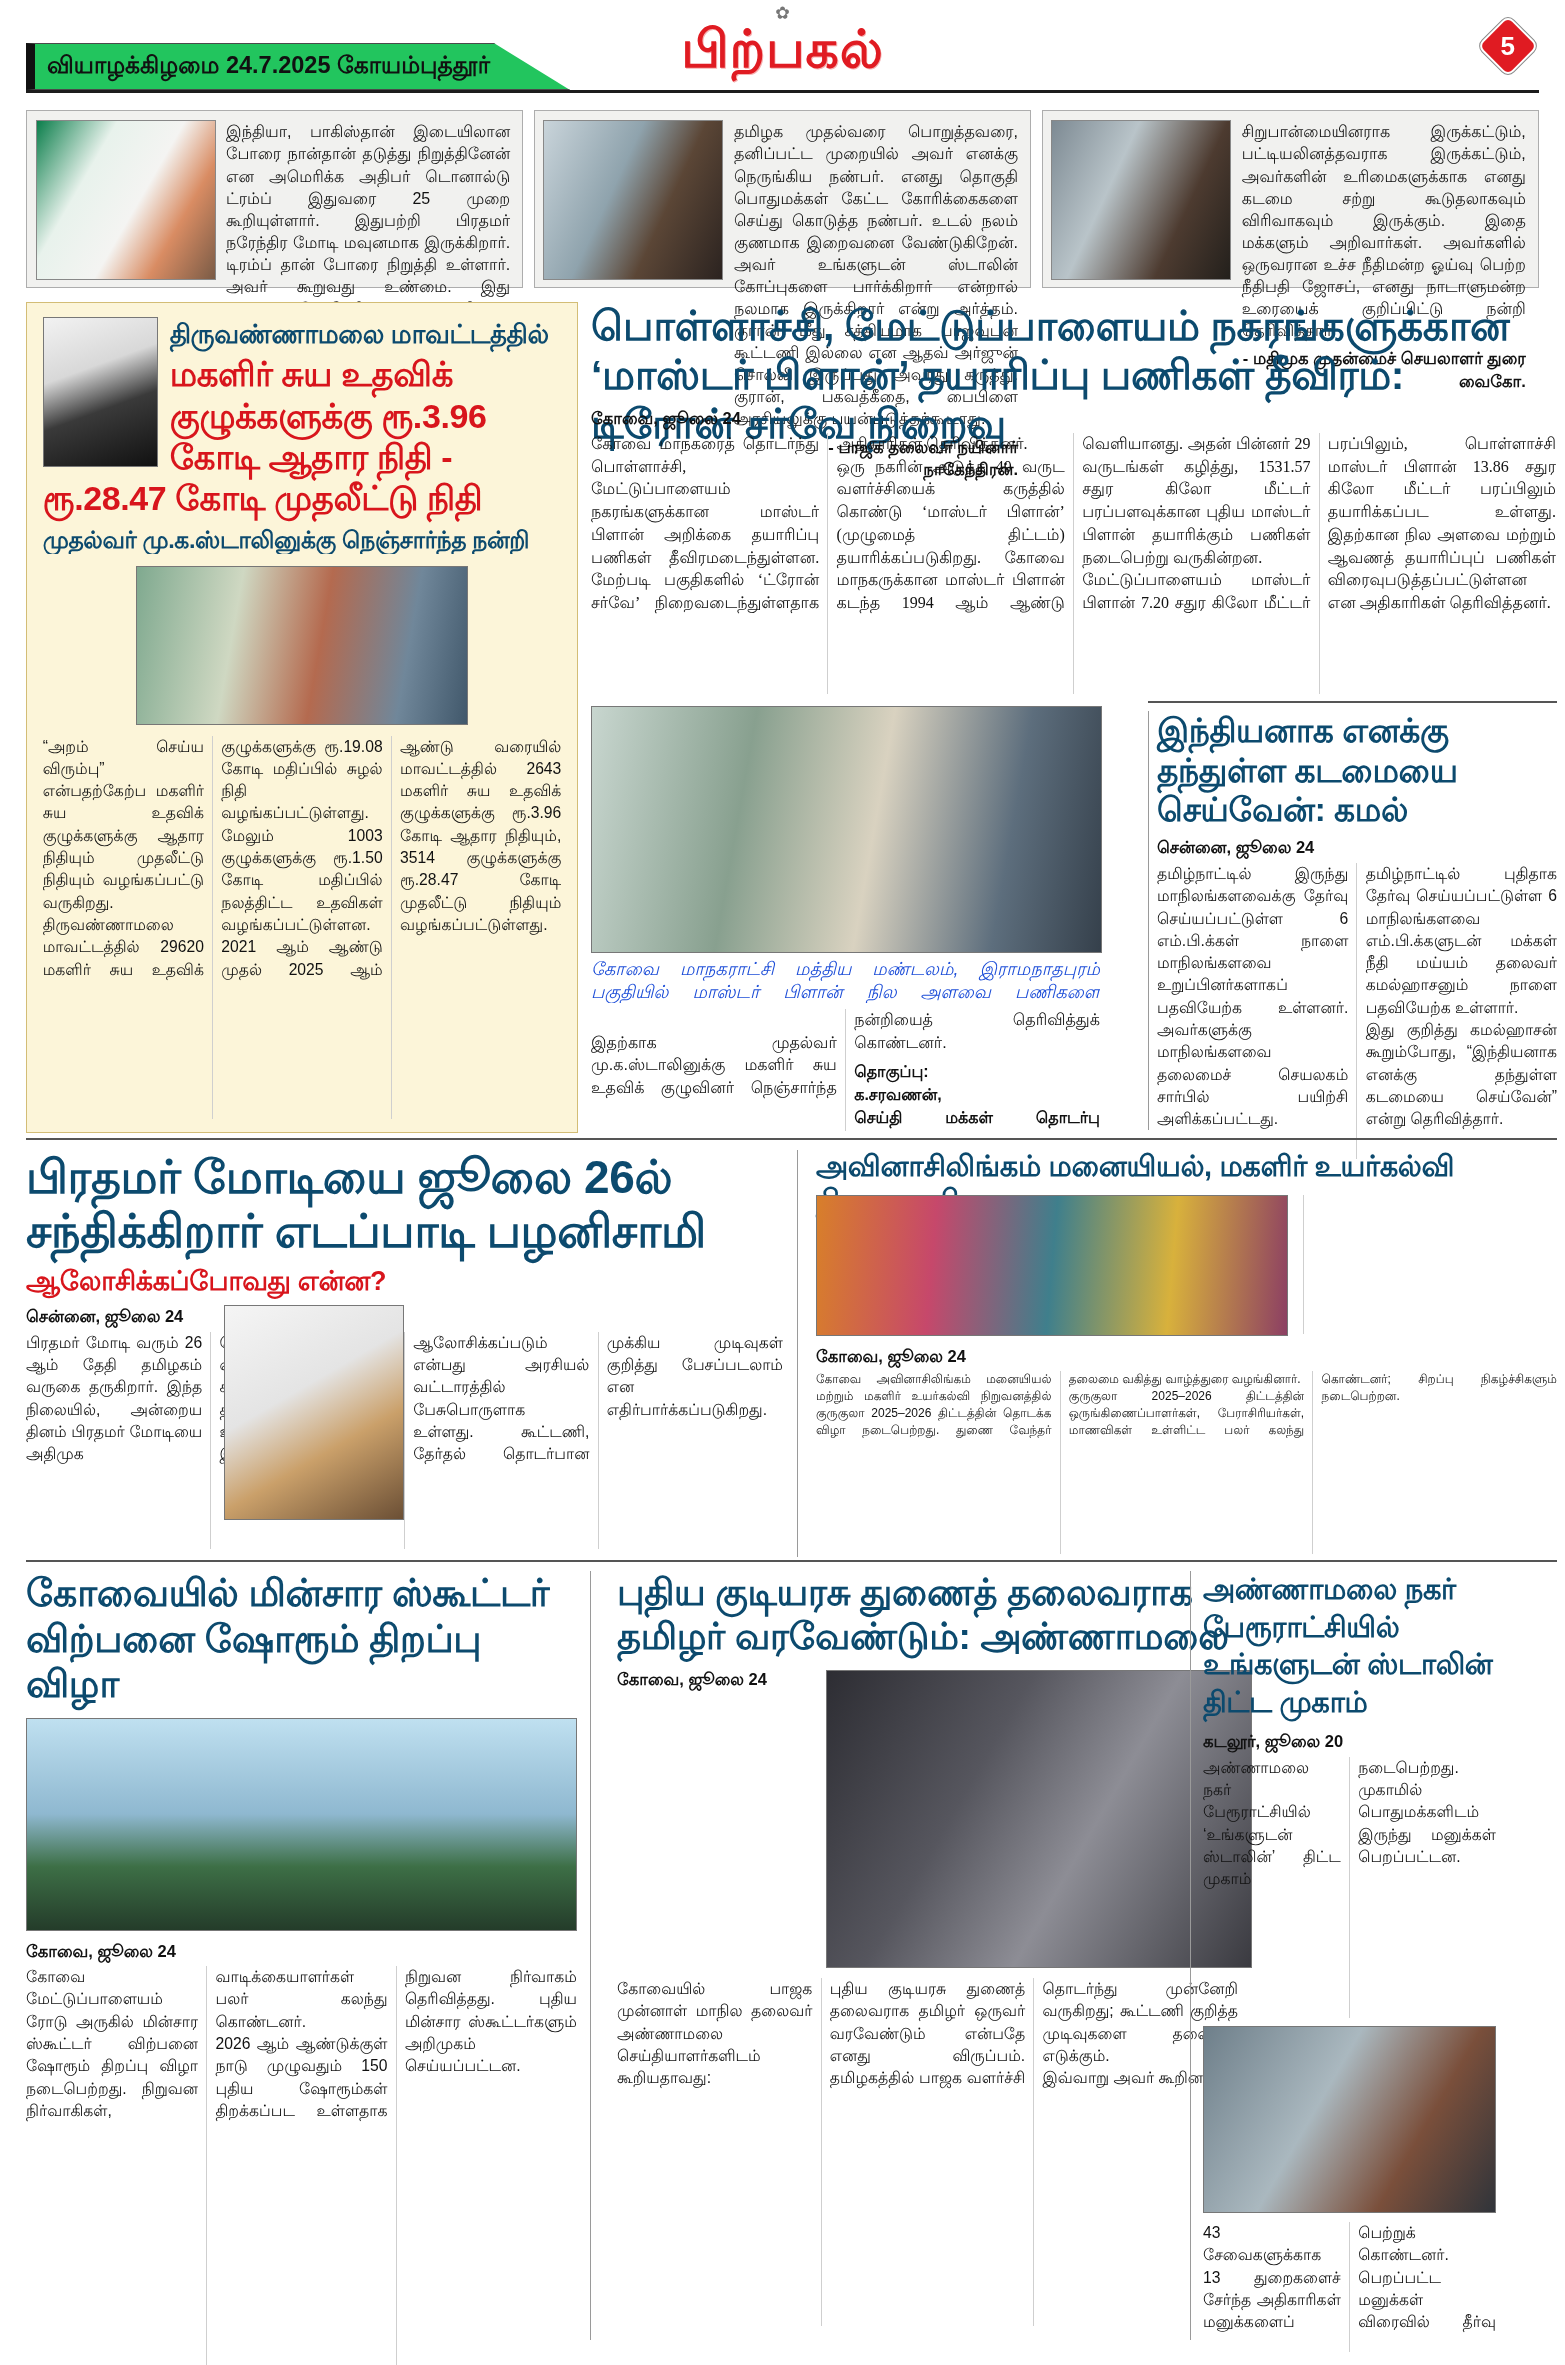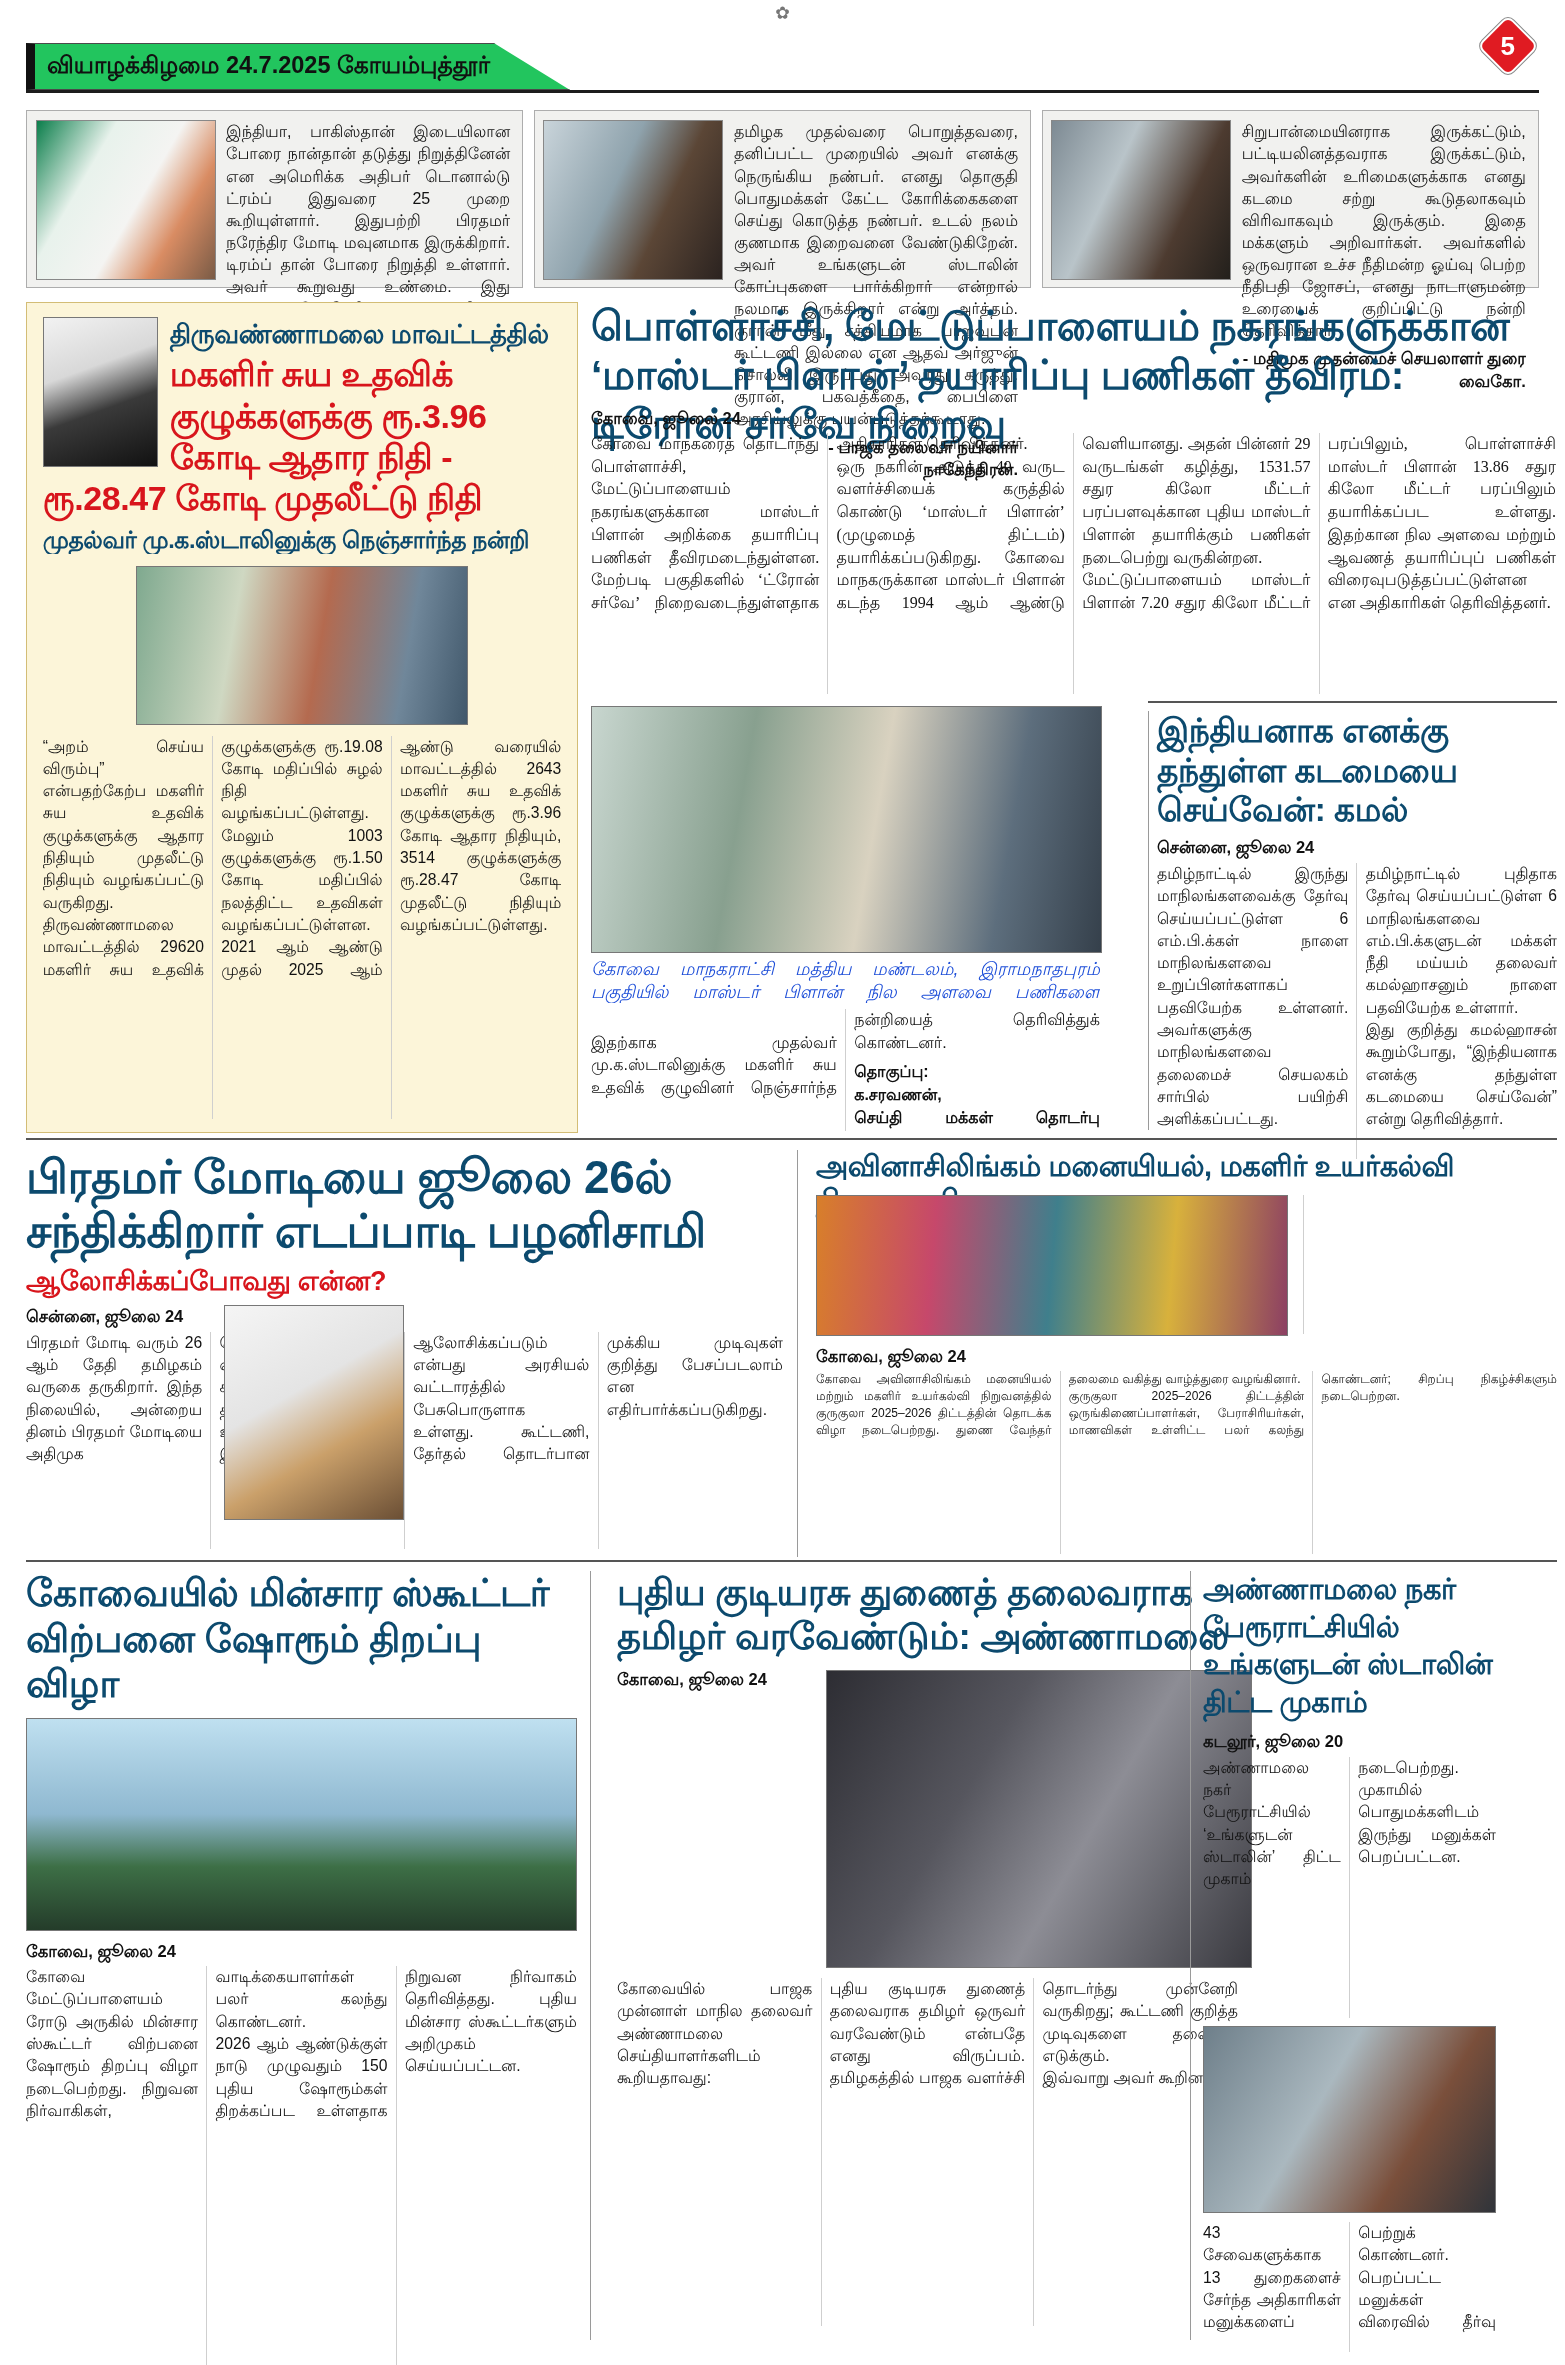--- a/index.html
+++ b/index.html
@@ -52,20 +52,21 @@
 </head>
 <body>
 
 <div class="page">
 
   <div class="abs datebox">
     <span>வியாழக்கிழமை 24.7.2025 கோயம்புத்தூர்</span>
   </div>
   <div class="abs mast-center">
     <div class="mast-emblem">✿</div>
+    <div class="mast-title">பிற்பகல்</div>
   </div>
   <div class="abs mast-rule"></div>
   <div class="abs pageno">
     <span>5</span>
   </div>
 
   <div class="abs qrow">
     <div class="qbox">
       <div class="qphoto ph-rahul"></div>
       <div class="qtext">

